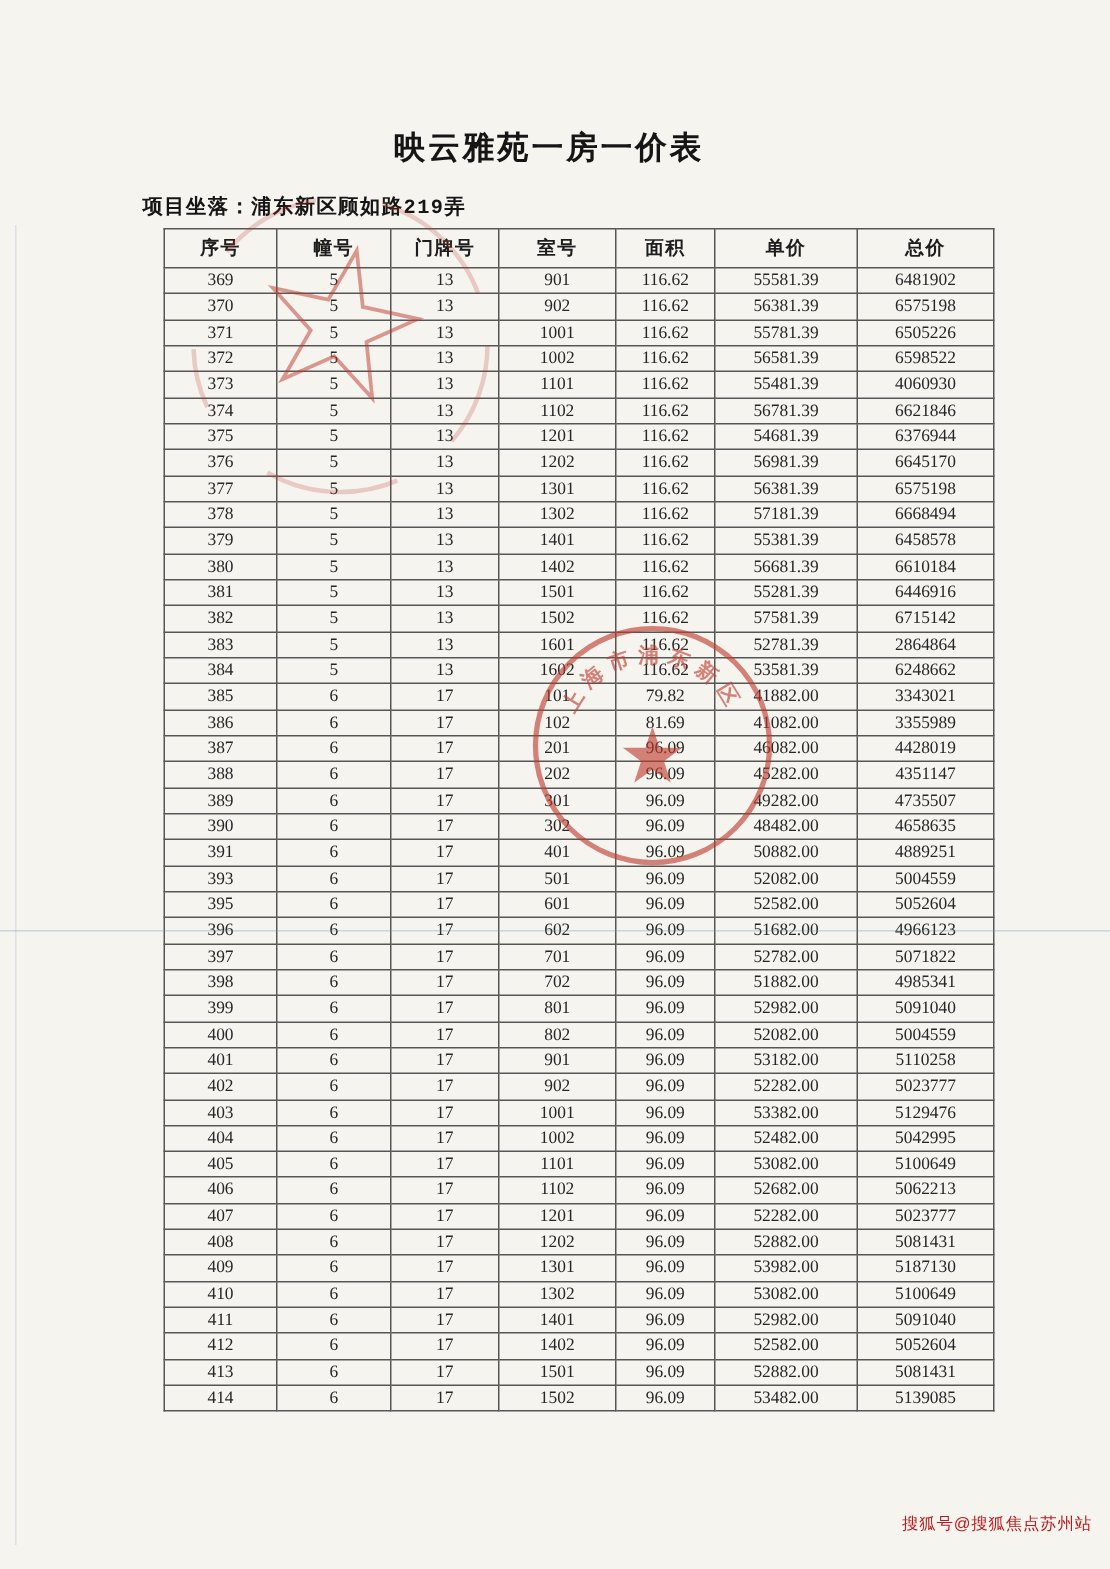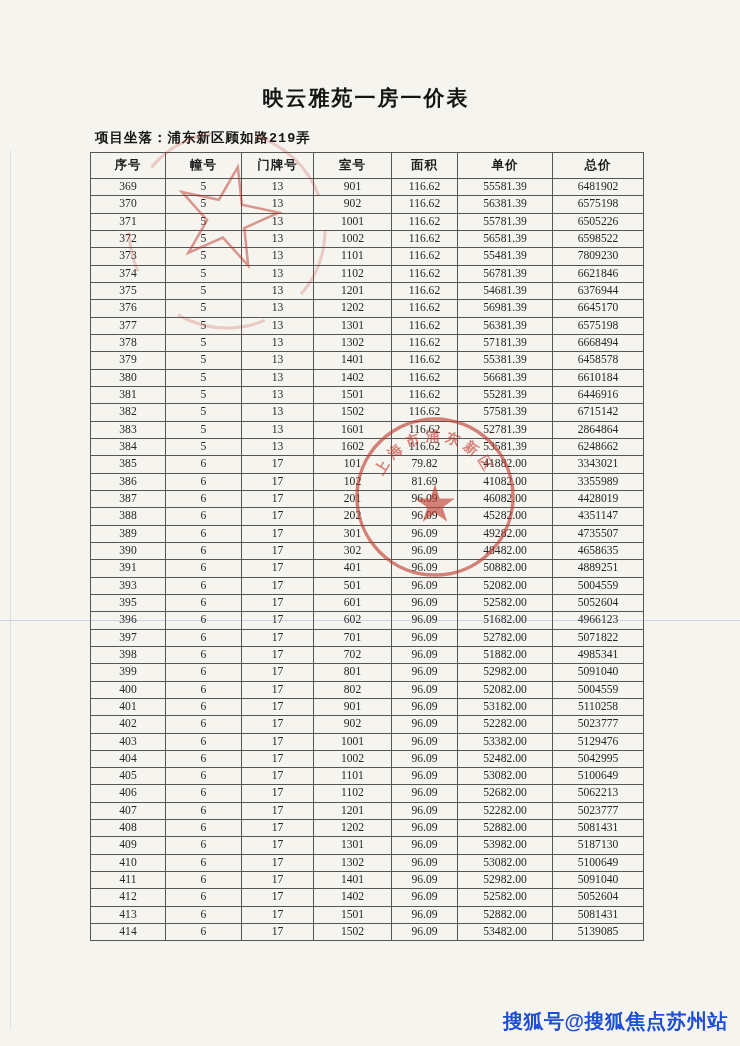--- a/index.html
+++ b/index.html
@@ -13,21 +13,21 @@
   .title{
     position:absolute;top:84px;left:0;width:732px;margin:0;
     text-align:center;font-size:21px;font-weight:bold;color:#151515;
     letter-spacing:2px;
   }
   .location{
     position:absolute;top:129px;left:95px;
     font-size:13.5px;font-weight:bold;color:#151515;letter-spacing:1px;font-family:Liberation Mono, monospace;
   }
   table.price-table{
-    position:absolute;top:152px;left:90px;
+    position:absolute;top:152px;left:109px;
     border-collapse:collapse;table-layout:fixed;width:553px;
   }
   .price-table th{
     border:1px solid #565656;background:transparent;
     font-size:12.5px;font-weight:bold;height:25px;padding:0;
     text-align:center;color:#1d1d1d;letter-spacing:1px;
   }
   .price-table td{
     border:1px solid #565656;
     font-size:11.6px;height:16.33px;line-height:16.33px;padding:0;
@@ -40,21 +40,21 @@
     position:absolute;left:0;top:620px;width:740px;height:1px;
     background:rgba(110,150,190,.32);
   }
   .artifact-vline{
     position:absolute;left:10px;top:150px;width:1px;height:880px;
     background:rgba(140,160,185,.22);
   }
   .watermark{
     position:absolute;right:12px;top:1008px;
     font-family:"Liberation Sans","DejaVu Sans",sans-serif;
-    font-size:20px;font-weight:bold;color:#1d4ed8;letter-spacing:.5px;
+    font-size:11px;font-weight:normal;color:#b91c1c;letter-spacing:.5px;
   }
 </style>
 </head>
 <body>
 
 <div class="page">
 
   <div class="artifact-vline"></div>
 
   <h1 class="title">映云雅苑一房一价表</h1>
@@ -119,21 +119,21 @@
           <td>56581.39</td>
           <td>6598522</td>
         </tr>
         <tr>
           <td>373</td>
           <td>5</td>
           <td>13</td>
           <td>1101</td>
           <td>116.62</td>
           <td>55481.39</td>
-          <td>7809230</td>
+          <td>4060930</td>
         </tr>
         <tr>
           <td>374</td>
           <td>5</td>
           <td>13</td>
           <td>1102</td>
           <td>116.62</td>
           <td>56781.39</td>
           <td>6621846</td>
         </tr>

